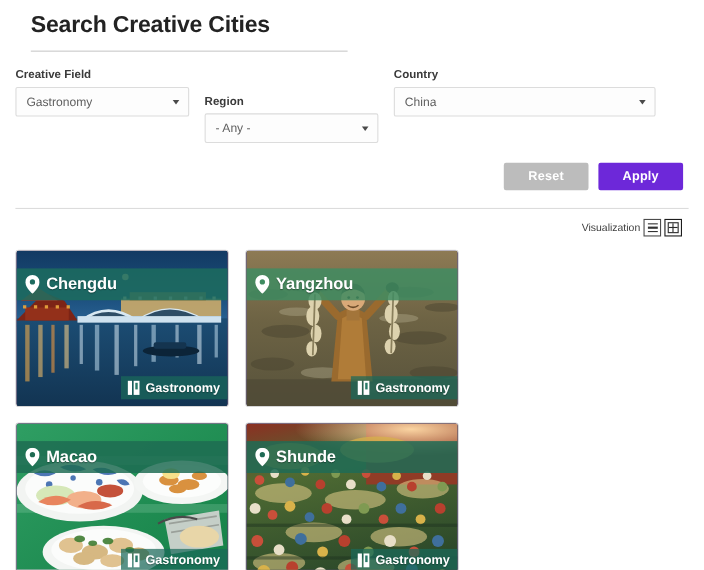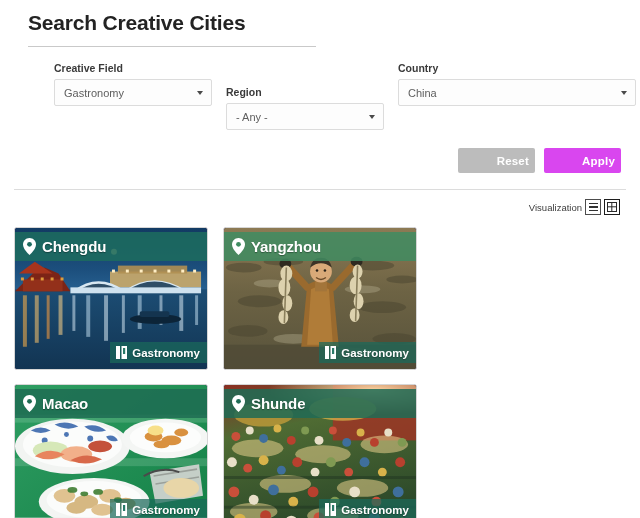--- a/index.html
+++ b/index.html
@@ -75,21 +75,21 @@
     position: absolute;
     right: 8px;
     top: 50%;
     transform: translateY(-50%);
     width: 0;
     height: 0;
     border-left: 3.5px solid transparent;
     border-right: 3.5px solid transparent;
     border-top: 4.5px solid #4a4a4a;
   }
-  .w-field-1 { width: 158px; margin-left: 40px; }
+  .w-field-1 { width: 158px; }
   .w-field-2 { width: 158px; margin-top: 24px; }
   .w-field-3 { width: 238px; }
 
   
   .actions {
     display: flex;
     justify-content: flex-end;
     gap: 9px;
     padding: 18px 19px 0 0;
   }
@@ -97,24 +97,23 @@
     border: none;
     border-radius: 2px;
     font-size: 11.5px;
     font-weight: bold;
     color: #ffffff;
     height: 25px;
     width: 77px;
     cursor: pointer;
     font-family: "Liberation Sans", sans-serif;
     letter-spacing: 0.2px;
-    text-align: right;
   }
   .btn-reset { background: #bcbcbc; }
-  .btn-apply { background: #d946ef; }
+  .btn-apply { background: #6d28d9; }
 
   .section-rule {
     height: 1px;
     background: #dcdcdc;
     margin: 16px 14px 0 14px;
   }
 
   
   .viz-row {
     display: flex;
@@ -192,21 +191,21 @@
     box-sizing: border-box;
     cursor: pointer;
     background: #214;
   }
   .card-photo {
     position: absolute;
     inset: 0;
   }
   .card-head {
     position: absolute;
-    left: 0; right: 0; top: 4px;
+    left: 0; right: 0; top: 16px;
     height: 29px;
     display: flex;
     align-items: center;
     padding-left: 8px;
     box-sizing: border-box;
   }
   .pin-icon { width: 13px; height: 17px; flex: 0 0 auto; }
   .city-name {
     font-size: 15px;
     font-weight: bold;

